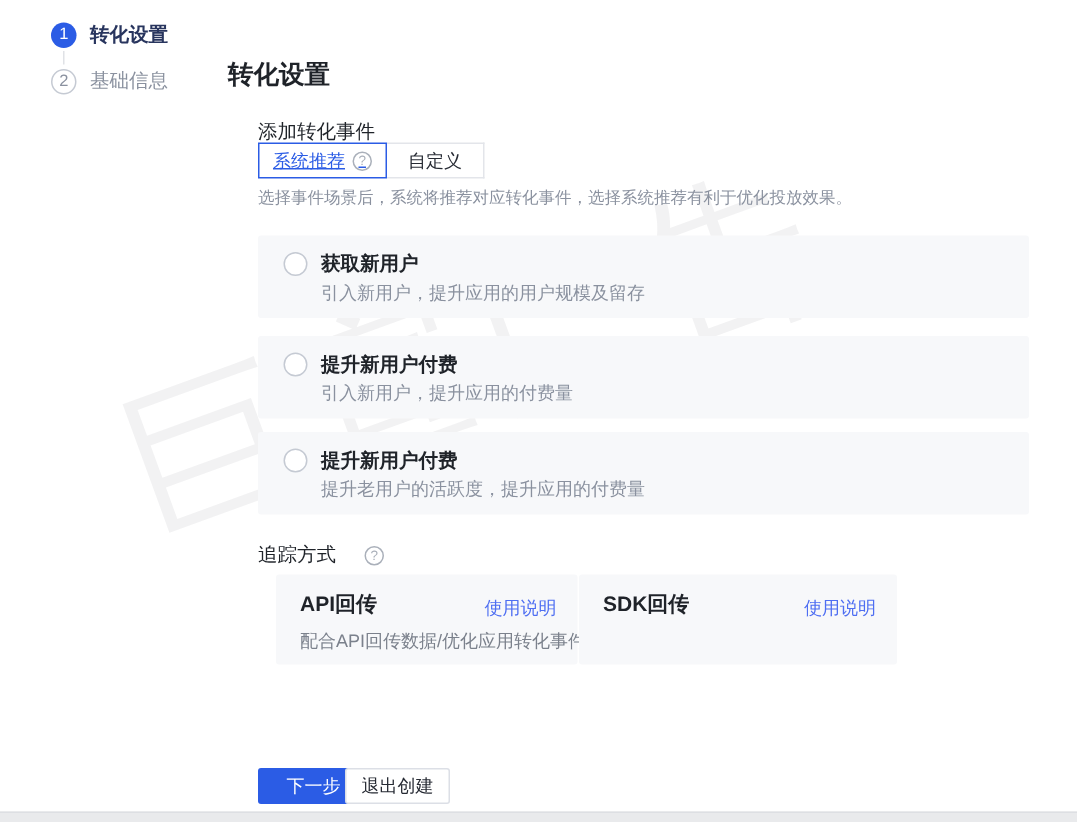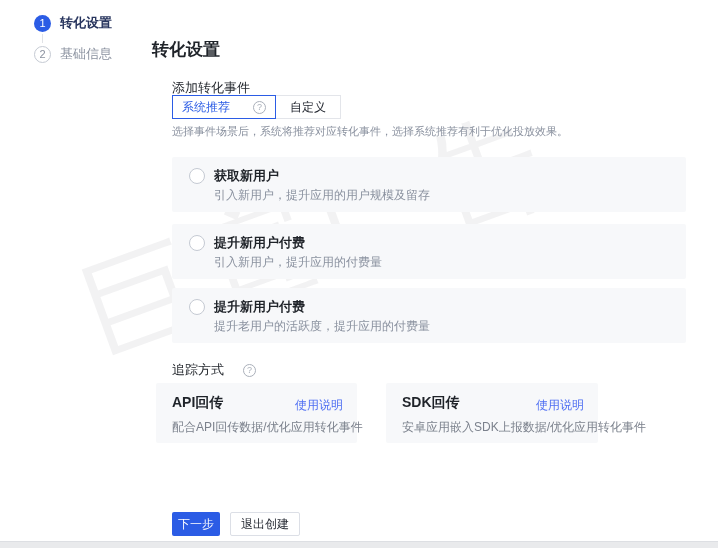--- a/index.html
+++ b/index.html
@@ -34,45 +34,45 @@
   .lbl-tracking{top:361px;display:flex;align-items:center;gap:19px;}
 
   .q-icon{display:inline-flex;width:13px;height:13px;border-radius:50%;
     border:1px solid #aab0ba;color:#aab0ba;font-size:9px;line-height:13px;
     align-items:center;justify-content:center;box-sizing:border-box;}
 
   
   .tabs{position:absolute;left:172px;top:95px;display:flex;z-index:2;}
   .tab{height:24px;box-sizing:border-box;display:flex;align-items:center;
     background:#fff;font-size:12px;cursor:pointer;}
-  .tab-selected{border:1px solid #2b5ce5;color:#2b5ce5;padding:0 9px;gap:23px;z-index:3;}
+  .tab-selected{border:1px solid #2b5ce5;color:#2b5ce5;padding:0 9px;gap:5px;z-index:3;text-decoration:underline;}
   .tab-plain{border:1px solid #e3e5ea;border-left:none;color:#262a33;padding:0 14px;}
 
   .hint{position:absolute;left:172px;top:124px;font-size:11px;color:#8a919f;z-index:2;}
 
   
   .opt-card{position:absolute;left:172px;width:514px;height:55px;background:#f7f8fa;
     border-radius:2px;z-index:1;cursor:pointer;}
   .opt1{top:157px;} .opt2{top:224px;} .opt3{top:288px;}
   .radio{position:absolute;left:17px;top:11px;width:16px;height:16px;border-radius:50%;
     background:#fff;border:1px solid #c5cad3;box-sizing:border-box;}
   .opt-title{position:absolute;left:42px;top:10px;font-size:13px;font-weight:bold;color:#1f2329;}
   .opt-desc{position:absolute;left:42px;top:30px;font-size:12px;color:#8a919f;}
 
   
   .track-card{position:absolute;top:383px;height:60px;background:#f7f8fa;border-radius:2px;z-index:1;}
-  .track1{left:156px;width:201px;} .track2{left:386px;width:212px;}
+  .track1{left:184px;width:201px;} .track2{left:386px;width:212px;}
   .track-title{position:absolute;left:16px;top:11px;font-size:14px;font-weight:bold;color:#1f2329;}
   .track-link{position:absolute;right:14px;top:14px;font-size:12px;color:#4e6ef2;cursor:pointer;}
   .track-desc{position:absolute;left:16px;top:36px;font-size:12px;color:#7b818c;white-space:nowrap;}
 
   
   .btn{position:absolute;top:512px;height:24px;box-sizing:border-box;border-radius:2px;
     font-size:12px;display:flex;align-items:center;justify-content:center;cursor:pointer;z-index:2;}
-  .btn-next{left:172px;width:48px;background:#2b5ce5;color:#fff;border:none;}
+  .btn-next{left:172px;width:74px;background:#2b5ce5;color:#fff;border:none;}
   .btn-exit{left:230px;width:70px;background:#fff;color:#262a33;border:1px solid #dcdfe6;}
 
   .bottom-strip{position:absolute;left:0;bottom:0;width:718px;height:6px;
     background:#e9eaec;border-top:1px solid #dddfe3;box-sizing:content-box;z-index:2;}
 </style>
 </head>
 <body>
 
 <div class="page">
 
@@ -131,21 +131,20 @@
 
   <div class="track-card track1">
     <div class="track-title">API回传</div>
     <div class="track-link">使用说明</div>
     <div class="track-desc">配合API回传数据/优化应用转化事件</div>
   </div>
 
   <div class="track-card track2">
     <div class="track-title">SDK回传</div>
     <div class="track-link">使用说明</div>
-    <div class="track-desc">安卓应用嵌入SDK上报数据/优化应用转化事件</div>
   </div>
 
   <button class="btn btn-next">下一步</button>
   <button class="btn btn-exit">退出创建</button>
 
   <div class="bottom-strip"></div>
 
 </div>
 
 </body></html>

